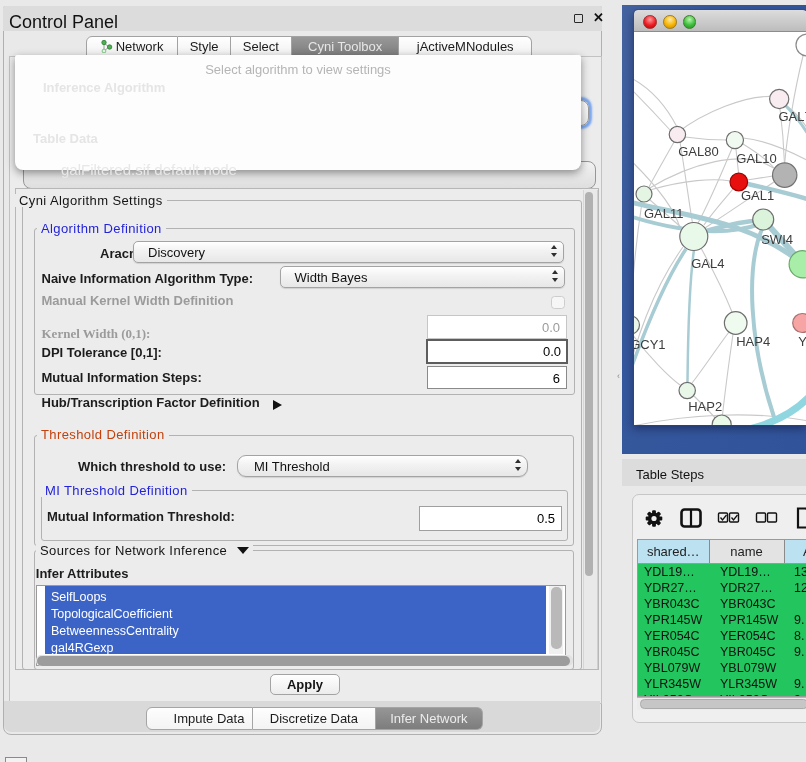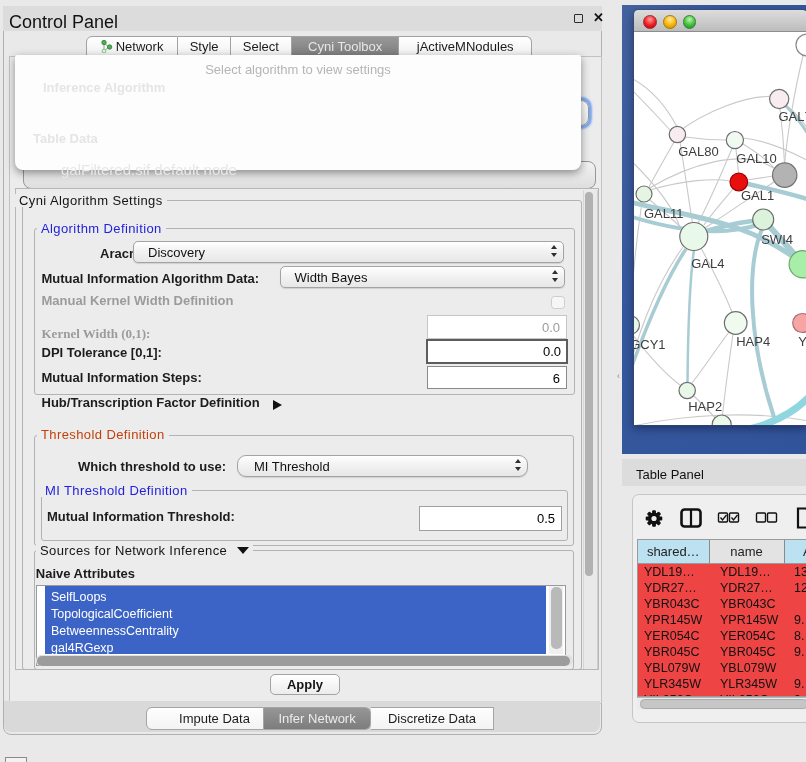--- a/index.html
+++ b/index.html
@@ -68,21 +68,21 @@
 <div class="grp" style="left:33.5px;top:228px;width:539px;height:164.5px;"></div>
 <div class="grplab" style="left:37px;top:221.5px;color:#2222dd;">Algorithm Definition</div>
 
 <div class="abs b13" style="left:56px;top:247px;margin-left:44px;">Aracne Mode:</div>
 <div class="combo" style="left:133px;top:241px;width:429px;height:20px;">
   <span class="ct">Discovery</span>
   <span class="step sup" style="right:6px;top:3px;"></span>
   <span class="step sdn" style="right:6px;top:11px;"></span>
 </div>
 
-<div class="abs b13" style="left:41.5px;top:271.5px;">Mutual Information Algorithm Data:</div>
+<div class="abs b13" style="left:41.5px;top:271.5px;">Naive Information Algorithm Type:</div>
 <div class="combo" style="left:279.5px;top:265.5px;width:283px;height:20px;">
   <span class="ct">Width Bayes</span>
   <span class="step sup" style="right:6px;top:3px;"></span>
   <span class="step sdn" style="right:6px;top:11px;"></span>
 </div>
 
 <div class="abs b13 gray" style="left:41.5px;top:293.5px;">Manual Kernel Width Definition</div>
 <div class="abs" style="left:551px;top:296px;width:12px;height:11px;border:1px solid #cdcdcd;border-radius:3.5px;background:#f6f6f6;"></div>
 
 <div class="abs b13 gray" style="left:41.5px;top:327px;font-family:Liberation Serif, serif;">Kernel Width (0,1):</div>
@@ -115,38 +115,38 @@
 
 <div class="grp" style="left:41px;top:490px;width:524.5px;height:49px;"></div>
 <div class="grplab" style="left:41px;top:483.5px;color:#2222dd;">MI Threshold Definition</div>
 <div class="abs b13" style="left:47px;top:509.5px;">Mutual Information Threshold:</div>
 <div class="field" style="left:419px;top:506px;width:141px;height:22.5px;border:1px solid #9f9f9f;color:#000;">
     <span style="position:absolute;right:6px;top:5px;">0.5</span>
   </div>
 
 <div class="grp" style="left:33.5px;top:550px;width:538px;height:117.5px;"></div>
 <div class="grplab" style="left:36px;top:543.5px;color:#141414;">Sources for Network Inference <span style="display:inline-block;width:0;height:0;border-left:6px solid transparent;border-right:6px solid transparent;border-top:7px solid #111;vertical-align:1px;margin-left:6px;"></span></div>
-<div class="abs b13" style="left:35.8px;top:567px;">Naive Attributes</div>
+<div class="abs b13" style="left:35.8px;top:567px;">Infer Attributes</div>
 
 <div class="abs" style="left:36px;top:585px;width:530px;height:81px;background:#fff;border:1px solid #9a9a9a;box-sizing:border-box;"></div>
 <div class="abs" style="left:44.5px;top:586px;width:501px;height:68px;background:#3c63c6;"></div>
 <div class="abs" style="left:51px;top:588.5px;font-size:12.5px;color:#fff;line-height:17px;white-space:nowrap;">SelfLoops<br>TopologicalCoefficient<br>BetweennessCentrality<br>gal4RGexp</div>
 <div class="abs" style="left:549px;top:586px;width:14px;height:68px;background:#f0f0f0;"></div>
 <div class="abs" style="left:550.5px;top:587px;width:11px;height:62px;background:#b9b9b9;border-radius:5px;"></div>
 
 <div class="abs" style="left:36px;top:655px;width:537px;height:11px;background:#e2e2e2;border-radius:5px;"></div>
 <div class="abs" style="left:37px;top:655.5px;width:533px;height:10px;background:#9c9c9c;border-radius:5px;"></div>
 
 <div class="abs" style="left:270px;top:674px;width:68px;height:19px;border:1px solid #a3a3a3;border-radius:5px;background:linear-gradient(#ffffff,#ececec);text-align:center;font-size:13px;font-weight:bold;color:#151515;line-height:19px;">Apply</div>
 
 <div class="abs" style="left:4px;top:701px;width:596px;height:31px;background:#d9d9d9;border-radius:0 0 7px 7px;"></div>
 <div class="abs" style="left:146px;top:707px;height:21px;display:flex;">
-  <div class="btab bfirst" style="width:118px;padding-left:19px;">Impute Data</div>
+  <div class="btab bfirst" style="width:107px;padding-left:19px;">Impute Data</div>
+  <div class="btab" style="width:122.8px;">Discretize Data</div>
   <div class="btab bsel blast" style="width:107.1px;">Infer Network</div>
-  <div class="btab" style="width:122.8px;">Discretize Data</div>
 </div>
 <style>
   .btab{box-sizing:border-box;height:23px;line-height:22px;text-align:center;font-size:13px;color:#1c1c1c;
         background:linear-gradient(#fefefe,#f3f3f3);border:1px solid #a5a5a5;border-left:none;}
   .bfirst{border-left:1px solid #a5a5a5;border-radius:6px 0 0 6px;}
   .blast{border-radius:0 6px 6px 0;}
   .bsel{background:linear-gradient(#969696,#7d7d7d);color:#ececec;}
 </style>
 
 <div class="abs" style="left:4.5px;top:757px;width:20px;height:10px;border:1px solid #8a8a8a;background:#f2f2f2;"></div>
@@ -239,21 +239,21 @@
         <text x="54.2" y="379">HAP2</text>
       </g>
     </svg>
   </div>
 </div>
 <style>
   .tl{position:absolute;top:5px;width:11.8px;height:11.8px;border-radius:50%;border:0.8px solid;}
 </style>
 
 <div class="abs" style="left:622px;top:459px;width:184px;height:27px;background:#dcdcdc;"></div>
-<div class="abs" style="left:636px;top:467px;font-size:13px;color:#111;">Table Panel</div>
+<div class="abs" style="left:636px;top:467px;font-size:13px;color:#111;">Table Steps</div>
 
 <div class="abs" style="left:631.5px;top:493.5px;width:180px;height:229px;background:#efefef;border:1px solid #c6c6c6;border-radius:7px 0 0 7px;box-sizing:border-box;"></div>
 
 <svg class="abs" style="left:644px;top:505px;" width="162" height="26" viewBox="0 0 162 26">
 
   <g transform="translate(10,13.5)" fill="#111">
     <circle r="6"></circle>
     <g>
       <rect x="-1.9" y="-8.3" width="3.8" height="16.6" rx="1"></rect>
       <rect x="-8.3" y="-1.9" width="16.6" height="3.8" rx="1"></rect>
@@ -271,21 +271,21 @@
     <rect x="85.5" y="8" width="9" height="9" rx="1"></rect>
     <path d="M76.5,12.5 l2,2.5 l4,-5" stroke-width="1.3"></path>
     <path d="M87.5,12.5 l2,2.5 l4,-5" stroke-width="1.3"></path>
     <rect x="112.5" y="8" width="9" height="9" rx="1"></rect>
     <rect x="123.5" y="8" width="9" height="9" rx="1"></rect>
   </g>
 
   <path d="M154,3.5 h8 l6,6 v13 h-14 z" fill="none" stroke="#111" stroke-width="2.2"></path>
 </svg>
 
-<div class="abs" style="left:637px;top:539px;width:169px;height:158px;border:1px solid #9a9a9a;border-right:none;box-sizing:border-box;background:#ef4444;overflow:hidden;">
+<div class="abs" style="left:637px;top:539px;width:169px;height:158px;border:1px solid #9a9a9a;border-right:none;box-sizing:border-box;background:#22c55e;overflow:hidden;">
   <div style="position:absolute;left:0;top:0;height:23px;width:300px;display:flex;font-size:13px;color:#222;">
     <div style="width:70.5px;background:#bce1f0;border-right:1px solid #8a8a8a;text-align:center;line-height:23px;">shared…</div>
     <div style="width:74px;background:#e3e3e3;border-right:1px solid #8a8a8a;text-align:center;line-height:23px;">name</div>
     <div style="width:100px;background:#bce1f0;text-align:left;line-height:23px;"><span style="padding-left:18.5px;">AverageShortestPath</span></div>
   </div>
   <div style="position:absolute;left:0;top:23px;border-top:1px solid #9a9a9a;width:300px;font-size:12.5px;color:#111;line-height:16px;">
     <div class="trow"><span class="c1">YDL19…</span><span class="c2">YDL19…</span><span class="c3">13</span></div>
     <div class="trow"><span class="c1">YDR27…</span><span class="c2">YDR27…</span><span class="c3">12</span></div>
     <div class="trow"><span class="c1">YBR043C</span><span class="c2">YBR043C</span><span class="c3"></span></div>
     <div class="trow"><span class="c1">YPR145W</span><span class="c2">YPR145W</span><span class="c3">9.</span></div>

